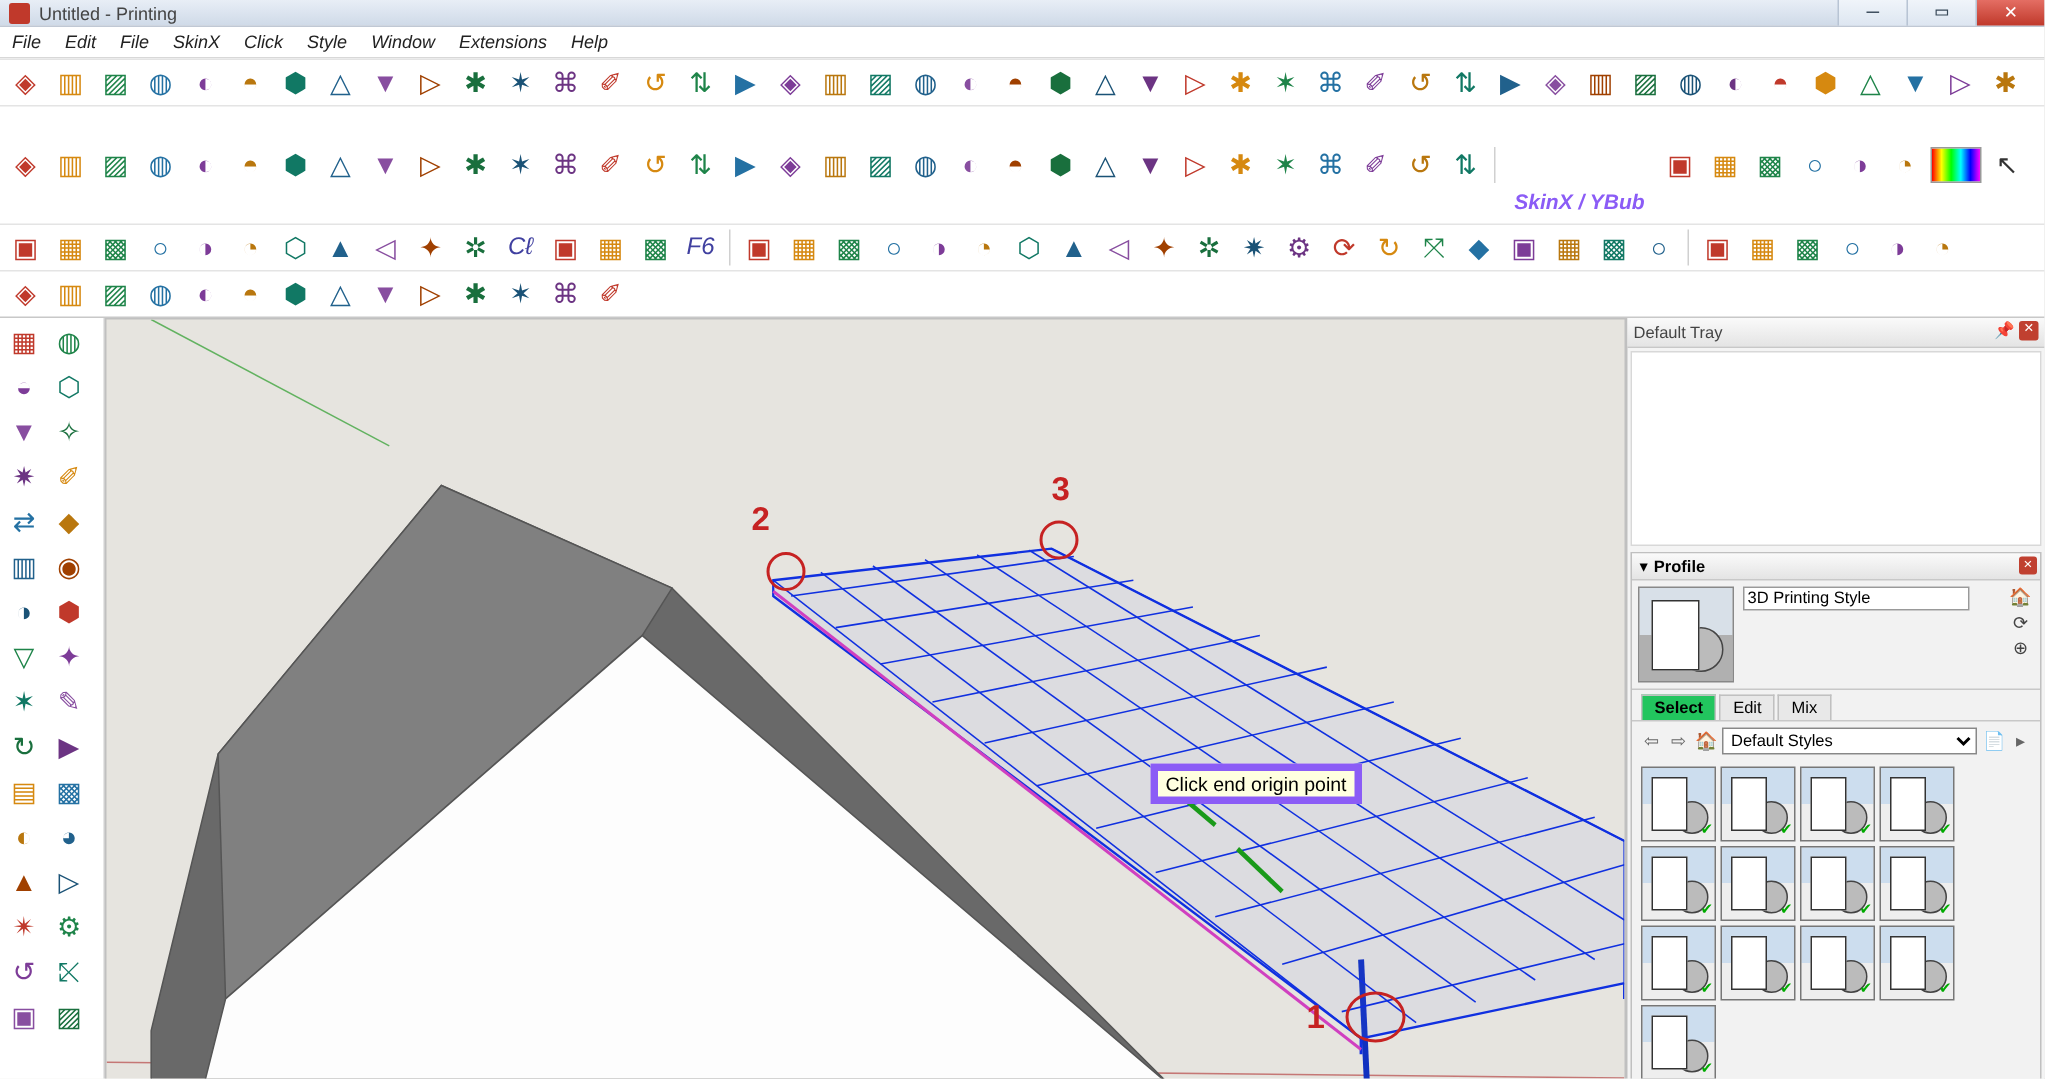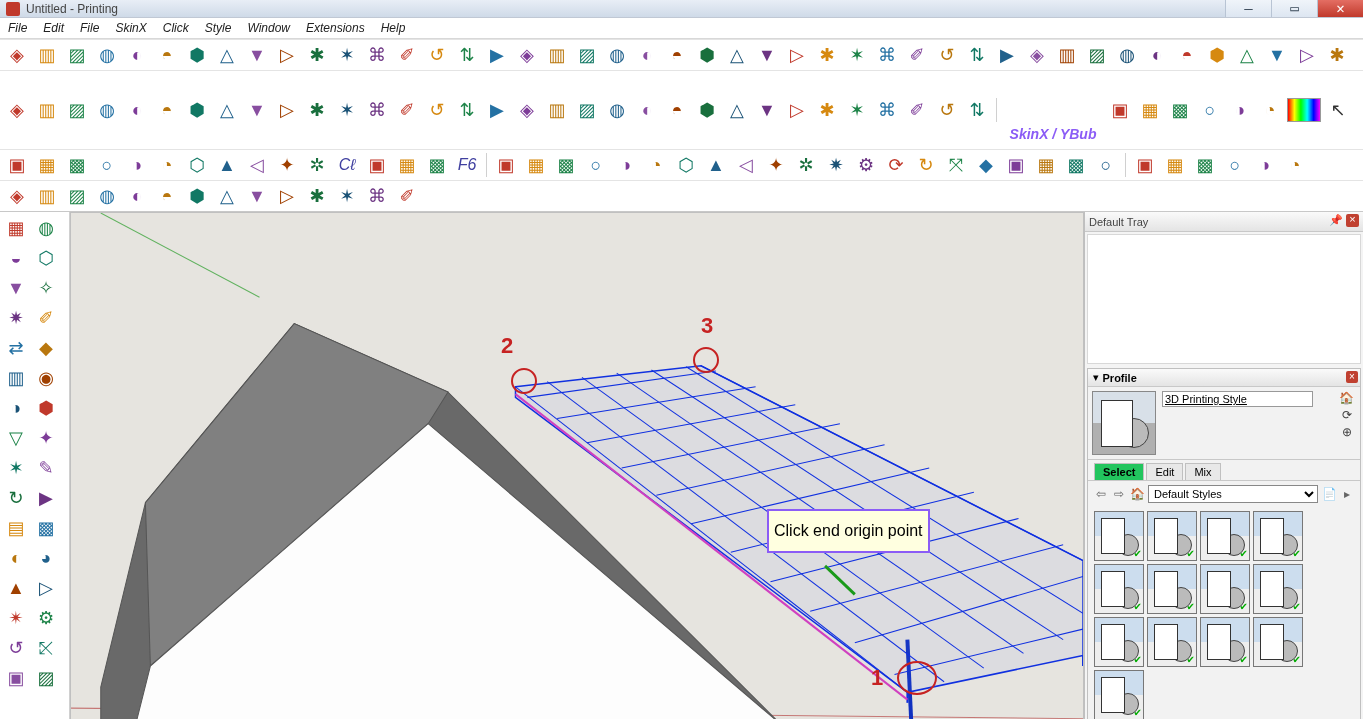--- a/index.html
+++ b/index.html
@@ -107,23 +107,23 @@
     flex: 1;
     background: #e6e4df;
     position: relative;
     border: 1px solid #c0c0c0;
     overflow: hidden;
   }
   
   .tip {
     position: absolute;
     background: #ffffe0;
-    border: 2px solid #8b5cf6;
-    padding: 11px 5px;
-    font-size: 16px;
+    border: 5px solid #8b5cf6;
+    padding: 1px 5px;
+    font-size: 13px;
     color: #000;
     white-space: nowrap;
   }
   .anno-label {
     position: absolute;
     color: #c62222;
     font-weight: bold;
     font-size: 22px;
   }
   .anno-circle {
@@ -173,21 +173,21 @@
   .style-thumb::after {
     content: "";
     position: absolute; left: 8px; top: 8px;
     width: 30px; height: 45px; background: #fff; border: 1px solid #333;
   }
   .style-thumb::before {
     content:"";
     position:absolute; right:6px; bottom:6px;
     width: 28px; height: 28px; background:#bbb; border-radius:50%; border:1px solid #444;
   }
-  .style-fields { flex:1; display:flex; flex-direction:column; gap:3px;text-decoration:underline; }
+  .style-fields { flex:1; display:flex; flex-direction:column; gap:3px; }
   .style-fields input[type=text] {
     width: 145px; font-size: 11px; padding: 1px 2px; border:1px solid #999; background:#fff;
   }
   .style-desc { font-size: 10.5px; color:#444; line-height:1.25; }
   .side-icons { width:18px; display:flex; flex-direction:column; gap:3px; align-items:center; margin-left:2px;}
   .side-icons span { font-size:12px; color:#444; }
   .style-tabs { display:flex; border-top:1px solid #c8c8c8; padding:3px 6px 0 6px; gap:2px; font-size:11px;}
   .style-tabs .tab { padding:2px 8px; border:1px solid #c0c0c0; border-bottom:none; background:#e8e8e8; }
   .style-tabs .tab.active { background:#22c55e; font-weight:bold;}
   .style-nav { display:flex; align-items:center; gap:4px; padding:4px 6px; border-top:1px solid #c8c8c8;}

